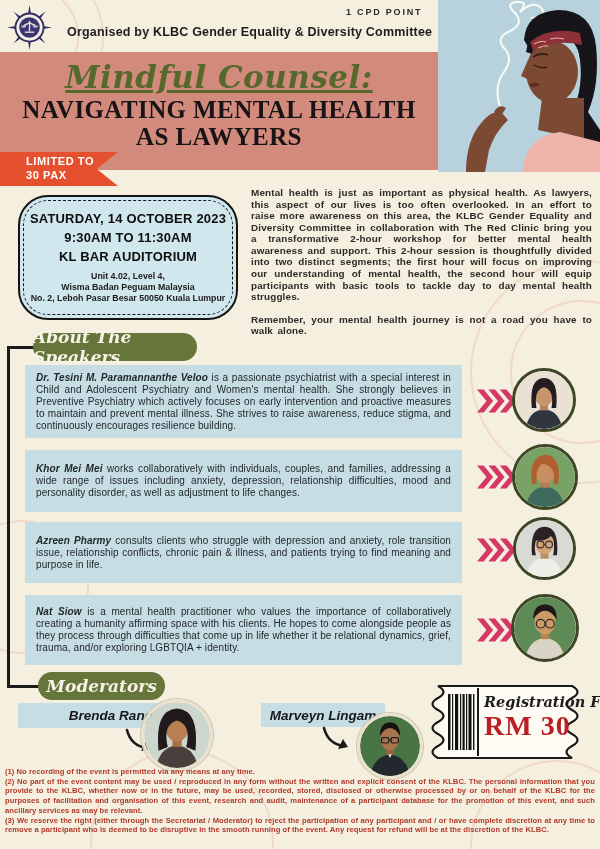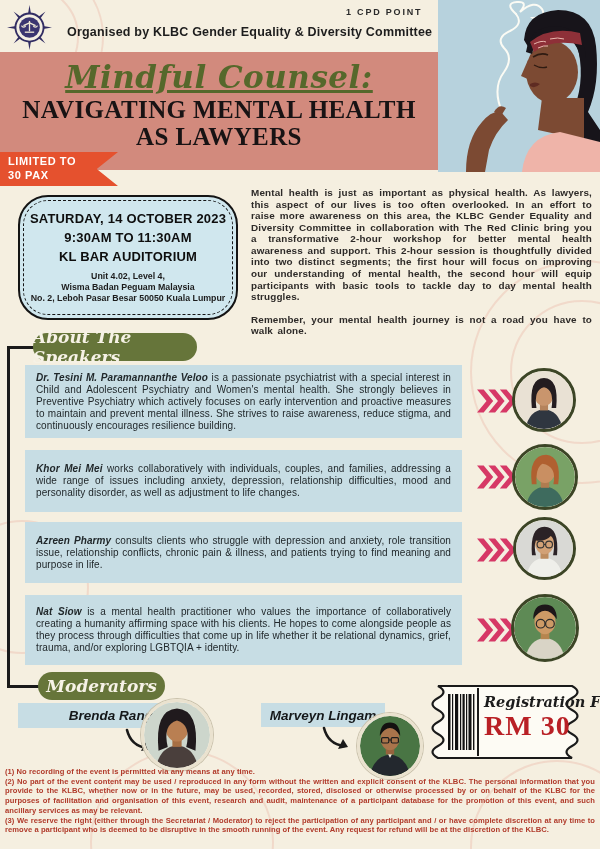--- a/index.html
+++ b/index.html
@@ -14,21 +14,21 @@
   .organiser{position:absolute;left:67px;top:25px;font-size:12.5px;font-weight:600;color:#1d1d1d;letter-spacing:.2px;}
   .cpd{position:absolute;left:346px;top:7px;font-size:9px;font-weight:bold;letter-spacing:1.8px;color:#2a2a2a;}
   .band{position:absolute;left:0;top:52px;width:438px;height:118px;background:#d28a7d;}
   .title-script{margin-top:7px;text-align:center;font-family:"DejaVu Serif",serif;font-style:italic;font-weight:bold;
     font-size:31px;color:#56682b;letter-spacing:.5px;text-decoration:underline;}
   .title-main{margin-top:2px;text-align:center;font-family:"Liberation Serif",serif;font-weight:900;
     font-size:25px;line-height:1.06;color:#181314;letter-spacing:.4px;}
   .illustration{position:absolute;left:438px;top:0;width:162px;height:172px;}
   .ribbon{position:absolute;left:0;top:152px;width:118px;height:34px;background:#e5512e;
     clip-path:polygon(0 0,100% 0,82% 50%,100% 100%,0 100%);
-    display:flex;flex-direction:column;justify-content:center;padding-left:8px;box-sizing:border-box;}
+    display:flex;flex-direction:column;justify-content:center;padding-left:26px;box-sizing:border-box;}
   .ribbon div{color:#fff;font-weight:800;font-size:11px;line-height:1.25;letter-spacing:.6px;}
   
   .event-card{position:absolute;left:18px;top:195px;width:220px;height:125px;background:#d0e7ee;
     border:2.5px solid #141414;border-radius:30px;box-sizing:border-box;}
   .event-card::after{content:"";position:absolute;inset:3px;border:1.6px dashed #141414;border-radius:25px;pointer-events:none;}
   .event-card-inner{position:relative;z-index:1;text-align:center;padding-top:13px;}
   .ev-strong{font-size:13px;font-weight:800;color:#0e0e0e;letter-spacing:.2px;line-height:1.45;}
   .ev-addr{margin-top:4px;font-size:8.8px;font-weight:600;color:#1c1c1c;line-height:1.3;}
   
   .intro{position:absolute;left:251px;top:187px;width:341px;}

